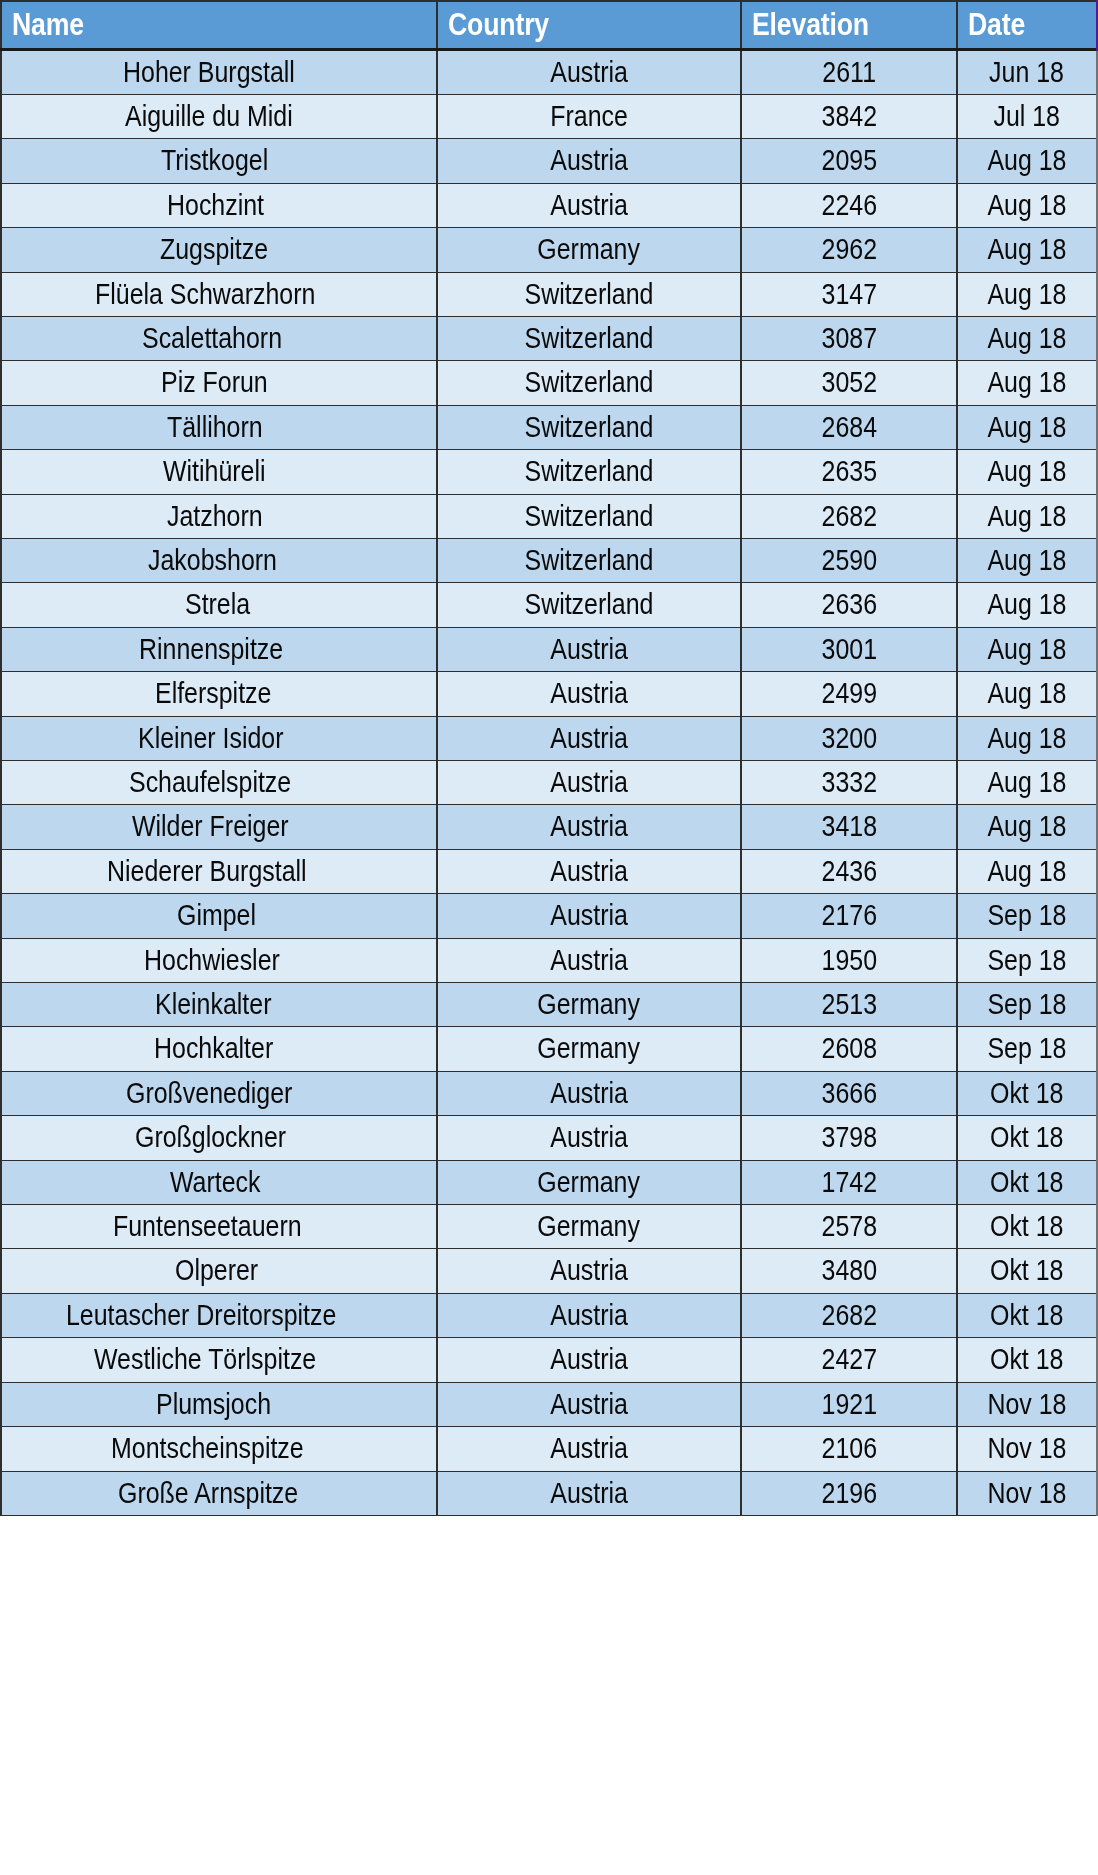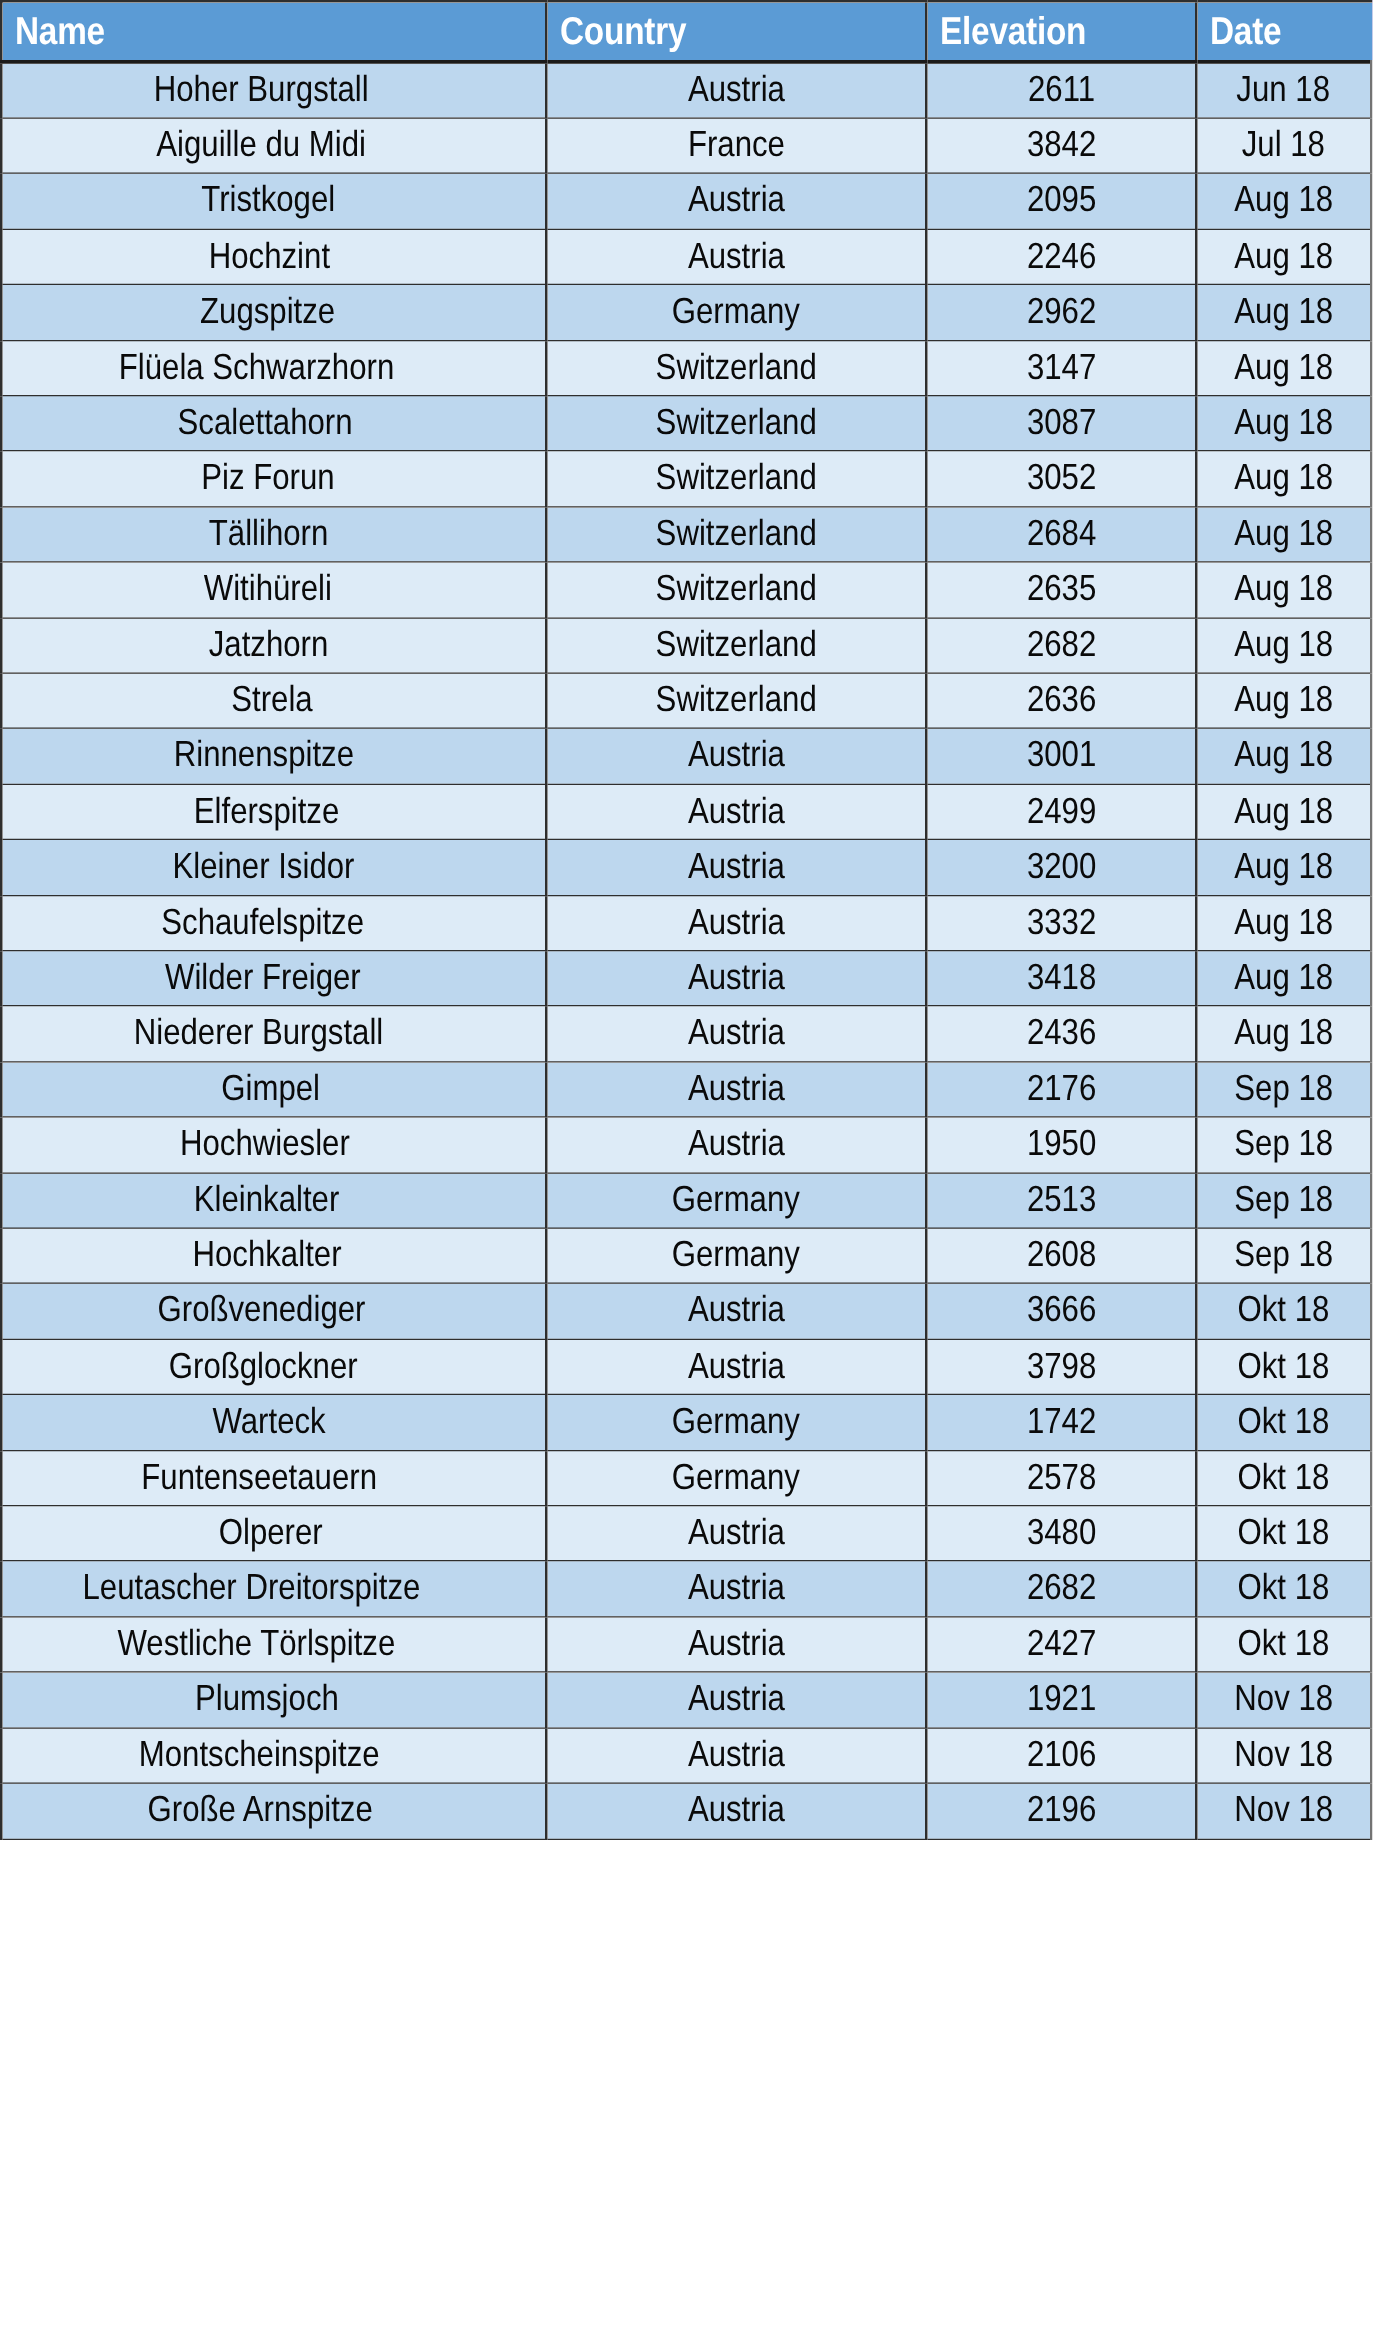--- a/index.html
+++ b/index.html
@@ -49,21 +49,21 @@
     border-left: 2px solid #2E2E2E;
     border-right: 1px solid #FFFFFF;
     border-top: 2px solid #2E2E2E;
     border-bottom: 3px solid #1A1A1A;
     white-space: nowrap;
     overflow: hidden;
     letter-spacing: -0.2px;
     text-decoration: underline;
   }
   thead th:last-child {
-    border-right: 2px solid #4c1d95;
+    border-right: 7px solid #4c1d95;
   }
   .hdr-txt {
     display: inline-block;
     transform: scaleX(0.86);
     transform-origin: left center;
   }
 
   tbody td {
     height: 43.4px;
     font-size: 29px;
@@ -190,20 +190,26 @@
           <td class="cell-center"><span class="cell-txt">Switzerland</span></td>
           <td class="cell-center"><span class="cell-txt">2635</span></td>
           <td class="cell-center"><span class="cell-txt">Aug 18</span></td>
         </tr>
         <tr class="row-light">
           <td class="cell-name"><span class="cell-txt">Jatzhorn</span></td>
           <td class="cell-center"><span class="cell-txt">Switzerland</span></td>
           <td class="cell-center"><span class="cell-txt">2682</span></td>
           <td class="cell-center"><span class="cell-txt">Aug 18</span></td>
         </tr>
+        <tr class="row-dark">
+          <td class="cell-name"><span class="cell-txt">Jakobshorn</span></td>
+          <td class="cell-center"><span class="cell-txt">Switzerland</span></td>
+          <td class="cell-center"><span class="cell-txt">2590</span></td>
+          <td class="cell-center"><span class="cell-txt">Aug 18</span></td>
+        </tr>
         <tr class="row-light">
           <td class="cell-name"><span class="cell-txt">Strela</span></td>
           <td class="cell-center"><span class="cell-txt">Switzerland</span></td>
           <td class="cell-center"><span class="cell-txt">2636</span></td>
           <td class="cell-center"><span class="cell-txt">Aug 18</span></td>
         </tr>
         <tr class="row-dark">
           <td class="cell-name"><span class="cell-txt">Rinnenspitze</span></td>
           <td class="cell-center"><span class="cell-txt">Austria</span></td>
           <td class="cell-center"><span class="cell-txt">3001</span></td>

